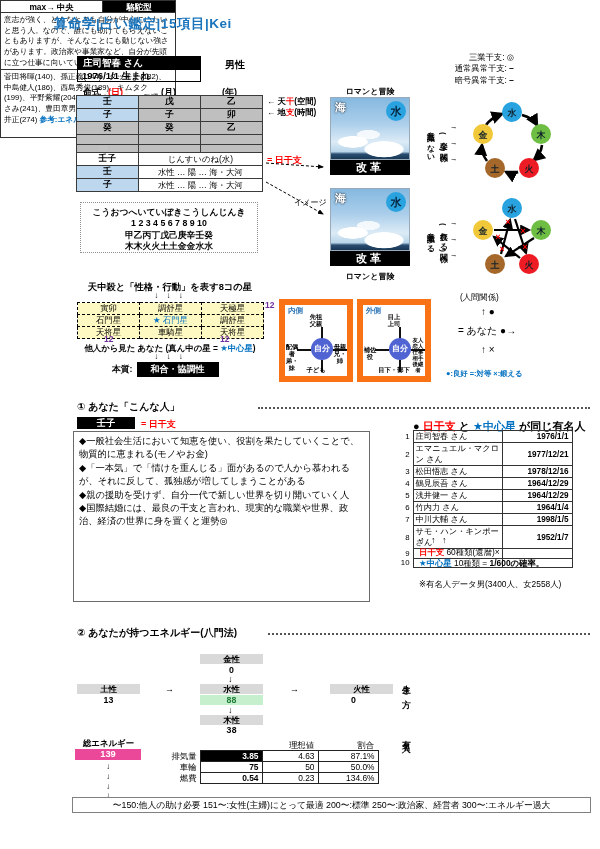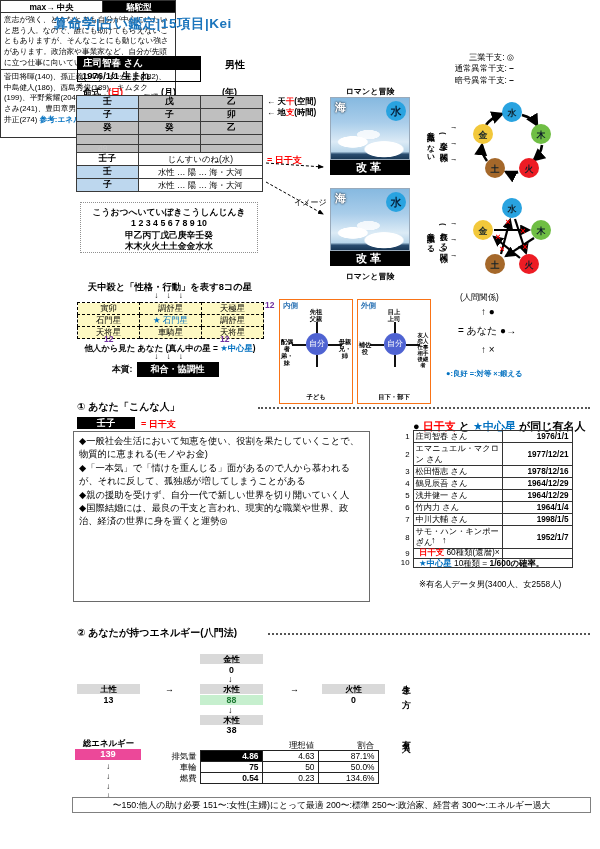--- a/index.html
+++ b/index.html
@@ -63,26 +63,26 @@
 
   .stars-title { left:60px; top:281px; width:220px; text-align:center; font-size:9.3px; font-weight:bold; }
   .stars-arr { left:60px; top:291px; width:220px; text-align:center; font-size:8px; font-weight:bold; letter-spacing:3px; }
   .stars-table { left:77px; top:302px; }
   .stars-table td { width:62px; height:10.5px; border:1.4px dashed #000; text-align:center;
                     font-size:8.4px; font-weight:normal; background:#fef9c3; }
   .stars-caption { left:50px; top:343px; width:240px; text-align:center; font-size:8.4px; font-weight:bold; }
   .essence { left:112px; top:362px; font-size:8.8px; font-weight:bold; display:flex; gap:4px; align-items:center; }
   .essence .badge { background:#000; color:#fff; padding:1px 14px; font-size:9px; }
 
-  .io-box { top:299px; width:74px; height:105px; border:1px solid #f97316; background:#fff; position:absolute; }
+  .io-box { top:299px; width:74px; height:83px; border:6px solid #f97316; background:#fff; position:absolute; }
   .io-title { position:absolute; top:1px; left:3px; color:#2E75B6; font-size:7.5px; font-weight:bold; }
   .io-lbl { position:absolute; font-size:6.3px; font-weight:bold; line-height:7px; text-align:center; white-space:pre-line; }
   .io-lbl.tiny { font-size:5.4px; line-height:6px; }
   .io-center { position:absolute; width:22px; height:22px; border-radius:50%; background:#4F63D2; color:#fff;
-               font-size:8px; font-weight:normal; line-height:22px; text-align:center; left:26px; top:33px; }
+               font-size:8px; font-weight:bold; line-height:22px; text-align:center; left:26px; top:33px; }
   .io-line { position:absolute; background:#111; }
 
   .rel-title { left:460px; top:292px; font-size:8.3px; }
   .rel-row { font-size:10px; }
   .rel-legend { left:446px; top:369px; font-size:7.4px; font-weight:bold; color:#0070C0; }
 
   .sec-heading { font-size:10px; font-weight:bold; }
   .dotline { border-top:2px dotted #555; height:0; }
 
   .s1-badge { left:77px; top:417px; width:58px; height:12px; background:#000; color:#fff; text-align:center;
@@ -456,40 +456,40 @@
 
   <div class="e-box" style="left:200px; top:654px;">金性</div>
   <div class="e-val" style="left:200px; top:665px;">0</div>
   <div class="e-arr" style="left:228px; top:674px;">↓</div>
   <div class="e-box" style="left:77px; top:684px;">土性</div>
   <div class="e-val" style="left:77px; top:695px;">13</div>
   <div class="e-arr" style="left:165px; top:684px;">→</div>
   <div class="e-box" style="left:200px; top:684px;">水性</div>
   <div class="e-val green" style="left:200px; top:695px;">88</div>
   <div class="e-arr" style="left:290px; top:684px;">→</div>
-  <div class="e-box" style="left:322px; top:684px;">火性</div>
+  <div class="e-box" style="left:330px; top:684px;">火性</div>
   <div class="e-val" style="left:322px; top:695px;">0</div>
   <div class="e-arr" style="left:228px; top:705px;">↓</div>
   <div class="e-box" style="left:200px; top:715px;">木性</div>
   <div class="e-val" style="left:200px; top:726px;font-family:Liberation Mono, monospace;">38</div>
 
   <div class="abs total-label">総エネルギー</div>
   <div class="abs total-box">139</div>
   <div class="abs t-arr" style="top:762px;">↓</div>
   <div class="abs t-arr" style="top:772px;">↓</div>
   <div class="abs t-arr" style="top:782px;">↓</div>
   <div class="abs t-arr" style="top:791px;">↓</div>
 
   <div class="abs ratio-hdr" style="left:262px; width:52px;">理想値</div>
   <div class="abs ratio-hdr" style="left:320px; width:54px;">割合</div>
   <table class="abs ratio-table">
     <tbody>
         <tr>
       <td class="lab">排気量</td>
-      <td class="v inv">4.86</td>
+      <td class="v inv">3.85</td>
       <td class="i">4.63</td>
       <td class="r">87.1%</td>
     </tr>
     <tr>
       <td class="lab">車輪</td>
       <td class="v">75</td>
       <td class="i">50</td>
       <td class="r">50.0%</td>
     </tr>
     <tr>

